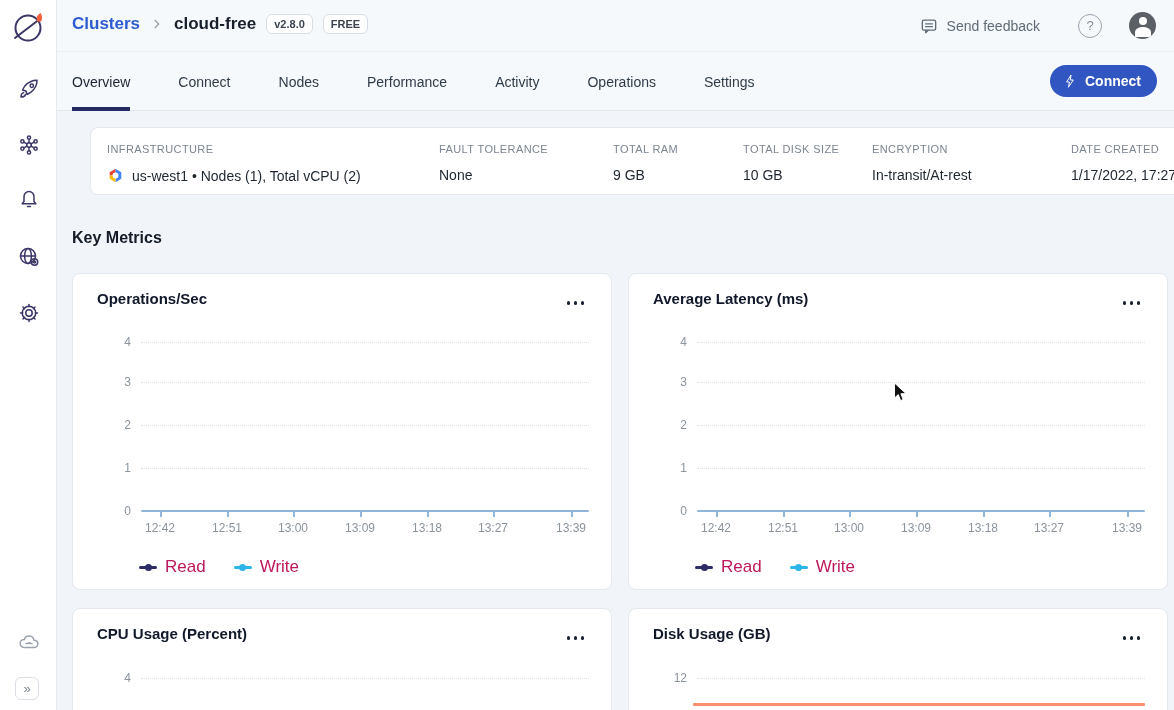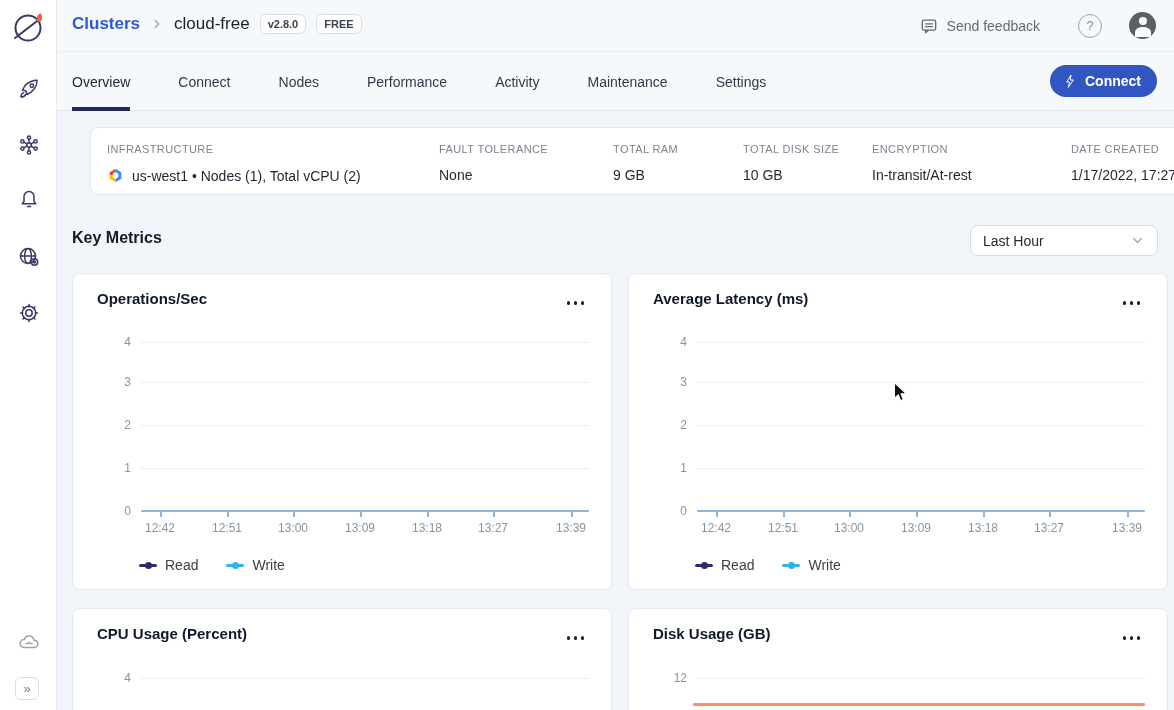--- a/index.html
+++ b/index.html
@@ -12,21 +12,21 @@
   .snav { position:absolute; left:16px; width:26px; height:26px; cursor:pointer; }
   .snav svg { width:26px; height:26px; stroke:#3B3767; fill:none; stroke-width:1.5; stroke-linecap:round; stroke-linejoin:round; }
   .snav.gray svg { stroke:#9AA2AB; }
   .expand-btn { position:absolute; left:15px; top:677px; width:24px; height:23px; border:1px solid #D9DEE4; border-radius:6px; background:#FFF; color:#7C8590; font-size:13px; display:flex; align-items:center; justify-content:center; cursor:pointer; }
 
   
   .topbar { position:absolute; left:57px; top:0; width:1117px; height:52px; background:#F6F9FB; border-bottom:1px solid #EAEEF2;text-align:center; }
   .crumbs { position:absolute; left:15px; top:14px; display:flex; align-items:center; }
   .crumb-link { color:#2D5BD0; font-size:17px; font-weight:bold; cursor:pointer; }
   .crumb-sep { margin:0 10px; display:flex; }
-  .crumb-cur { color:#19202B; font-size:17px; font-weight:normal; }
+  .crumb-cur { color:#19202B; font-size:17px; font-weight:bold; }
   .badge { margin-left:10px; border:1px solid #D8DEE5; background:#FFFFFF; border-radius:6px; font-size:11px; color:#3A434E; padding:3px 7px; font-weight:bold; }
   .top-right { position:absolute; right:18px; top:12px; display:flex; align-items:center; }
   .feedback { display:flex; align-items:center; gap:8px; color:#5F6B76; font-size:14px; cursor:pointer; }
   .feedback svg { width:20px; height:20px; stroke:#5F6B76; fill:none; stroke-width:1.6; stroke-linecap:round; stroke-linejoin:round; }
   .help-circle { margin-left:38px; width:24px; height:24px; border:1.5px solid #9AA2AB; border-radius:50%; color:#848C96; font-size:13px; display:flex; align-items:center; justify-content:center; cursor:pointer; background:transparent; }
   .avatar { margin-left:27px; width:27px; height:27px; border-radius:50%; background:#5A6065; position:relative; overflow:hidden; cursor:pointer; }
   .avatar .head { position:absolute; left:50%; top:5px; transform:translateX(-50%); width:8px; height:8px; border-radius:50%; background:#FFF; }
   .avatar .body { position:absolute; left:50%; top:15px; transform:translateX(-50%); width:16px; height:10px; border-radius:50% 50% 0 0; background:#FFF; }
 
   
@@ -59,21 +59,21 @@
   .grid { position:absolute; left:68px; width:448px; border-top:1.5px dotted #DCE1E7; }
   .axis { position:absolute; left:68px; width:448px; top:236px; height:2px; background:#8FB5D8; border-radius:1px; }
   .axis i { position:absolute; top:2px; width:1.5px; height:5px; background:#8FB5D8; }
   .xlab { position:absolute; width:44px; text-align:center; top:247px; font-size:12px; color:#8B939C; }
   .legend { position:absolute; left:66px; top:283px; display:flex; gap:28px; }
   .litem { display:flex; align-items:center; gap:8px; cursor:pointer; }
   .lmark { position:relative; width:18px; height:3px; border-radius:2px; }
   .lmark::after { content:""; position:absolute; left:5.5px; top:-2px; width:7px; height:7px; border-radius:50%; background:inherit; }
   .lmark.read, .lmark.read::after { background:#2E2C66; }
   .lmark.write, .lmark.write::after { background:#2CB5E8; }
-  .ltext { font-size:14px; color:#404040; }
+  .ltext { font-size:17px; color:#be185d; }
   .limit-line { position:absolute; left:64px; top:94px; width:452px; height:2.5px; background:#FB9070; border-radius:1px; }
 
   .cursor { position:absolute; left:893px; top:382px; z-index:20; pointer-events:none; }
 </style>
 </head>
 <body>
 
 <div class="page">
 
   <aside class="sidebar">
@@ -187,21 +187,21 @@
     </div>
   </header>
 
   <nav class="tabbar">
     <div class="tabs">
       <span class="tab active">Overview</span>
       <span class="tab">Connect</span>
       <span class="tab">Nodes</span>
       <span class="tab">Performance</span>
       <span class="tab">Activity</span>
-      <span class="tab">Maintenance</span>
+      <span class="tab">Operations</span>
       <span class="tab">Settings</span>
     </div>
     <div class="tab-actions">
       <button class="btn-connect">
         <svg viewBox="0 0 24 24">
             <path d="M13.5 3 L7 13.5 h4.3 L9.5 21.5 L17 10.5 h-4.6 Z"></path>
           </svg>
         <span>Connect</span>
       </button>
     </div>
@@ -236,26 +236,20 @@
       <span class="ilabel">ENCRYPTION</span>
       <span class="ivalue">In-transit/At-rest</span>
     </div>
     <div class="ifield" style="left:980px">
       <span class="ilabel">DATE CREATED</span>
       <span class="ivalue">1/17/2022, 17:27</span>
     </div>
   </section>
 
   <h2 class="km-title">Key Metrics</h2>
-  <div class="km-select">
-    <span>Last Hour</span>
-    <svg width="15" height="15" viewBox="0 0 24 24" fill="none" stroke="#8B939C" stroke-width="2" stroke-linecap="round" stroke-linejoin="round">
-        <polyline points="6 9 12 15 18 9"></polyline>
-      </svg>
-  </div>
 
   <section class="card" style="left:72px; top:273px; width:540px; height:317px;">
     <h3 class="chart-title">Operations/Sec</h3>
     <div class="menu">
         <i></i>
         <i></i>
         <i></i>
       </div>
     <span class="ylab" style="top:61px">4</span>
     <span class="ylab" style="top:101px">3</span>

